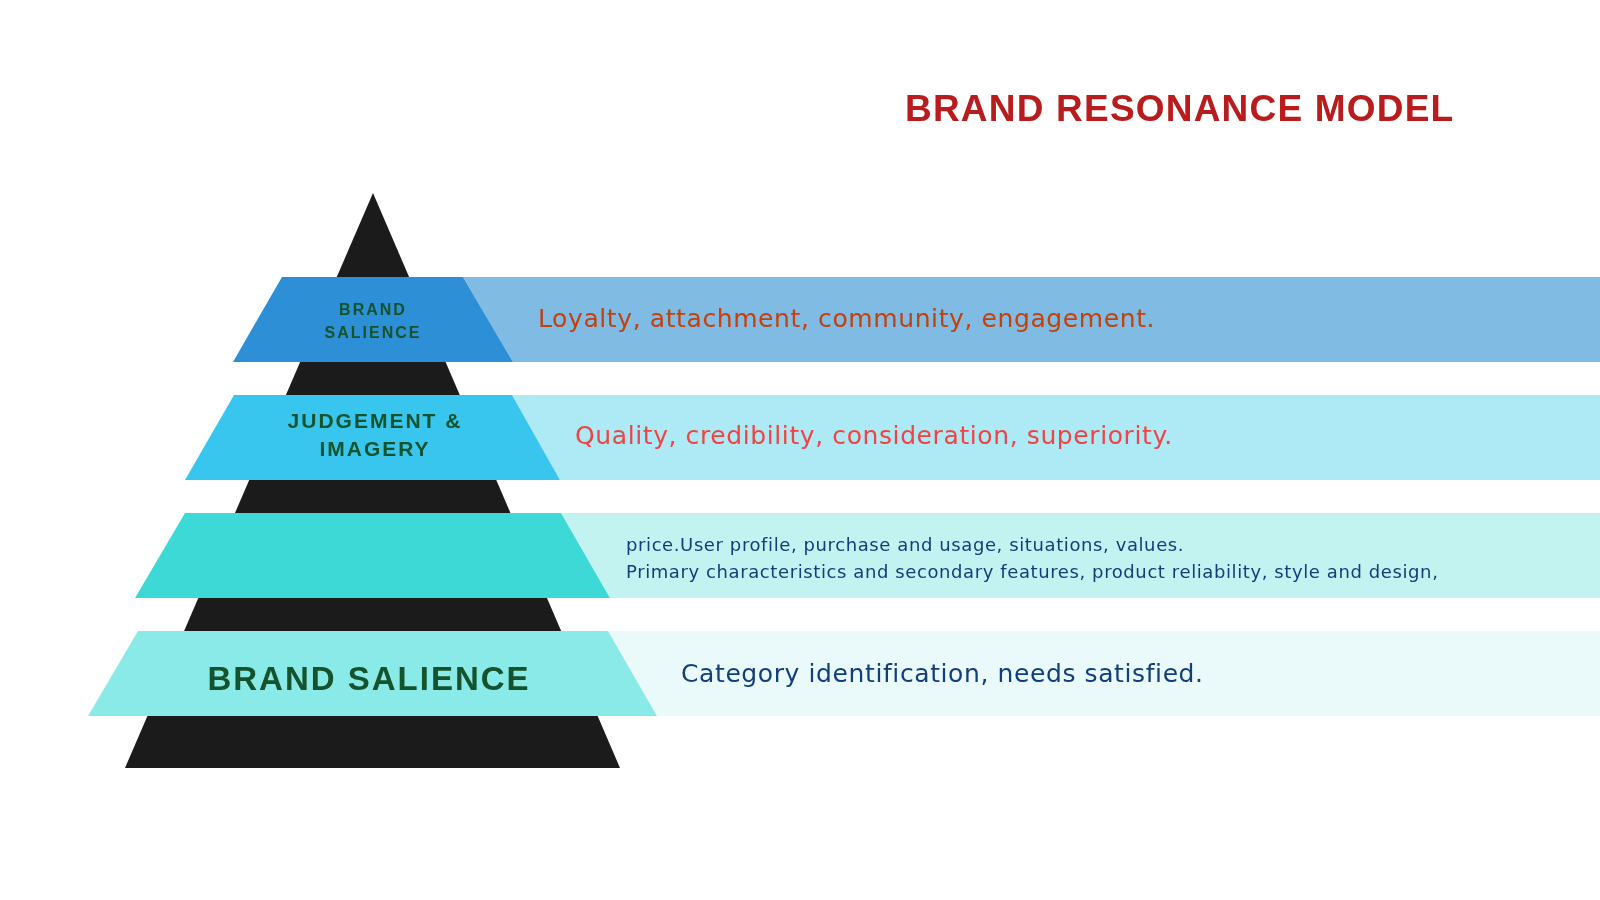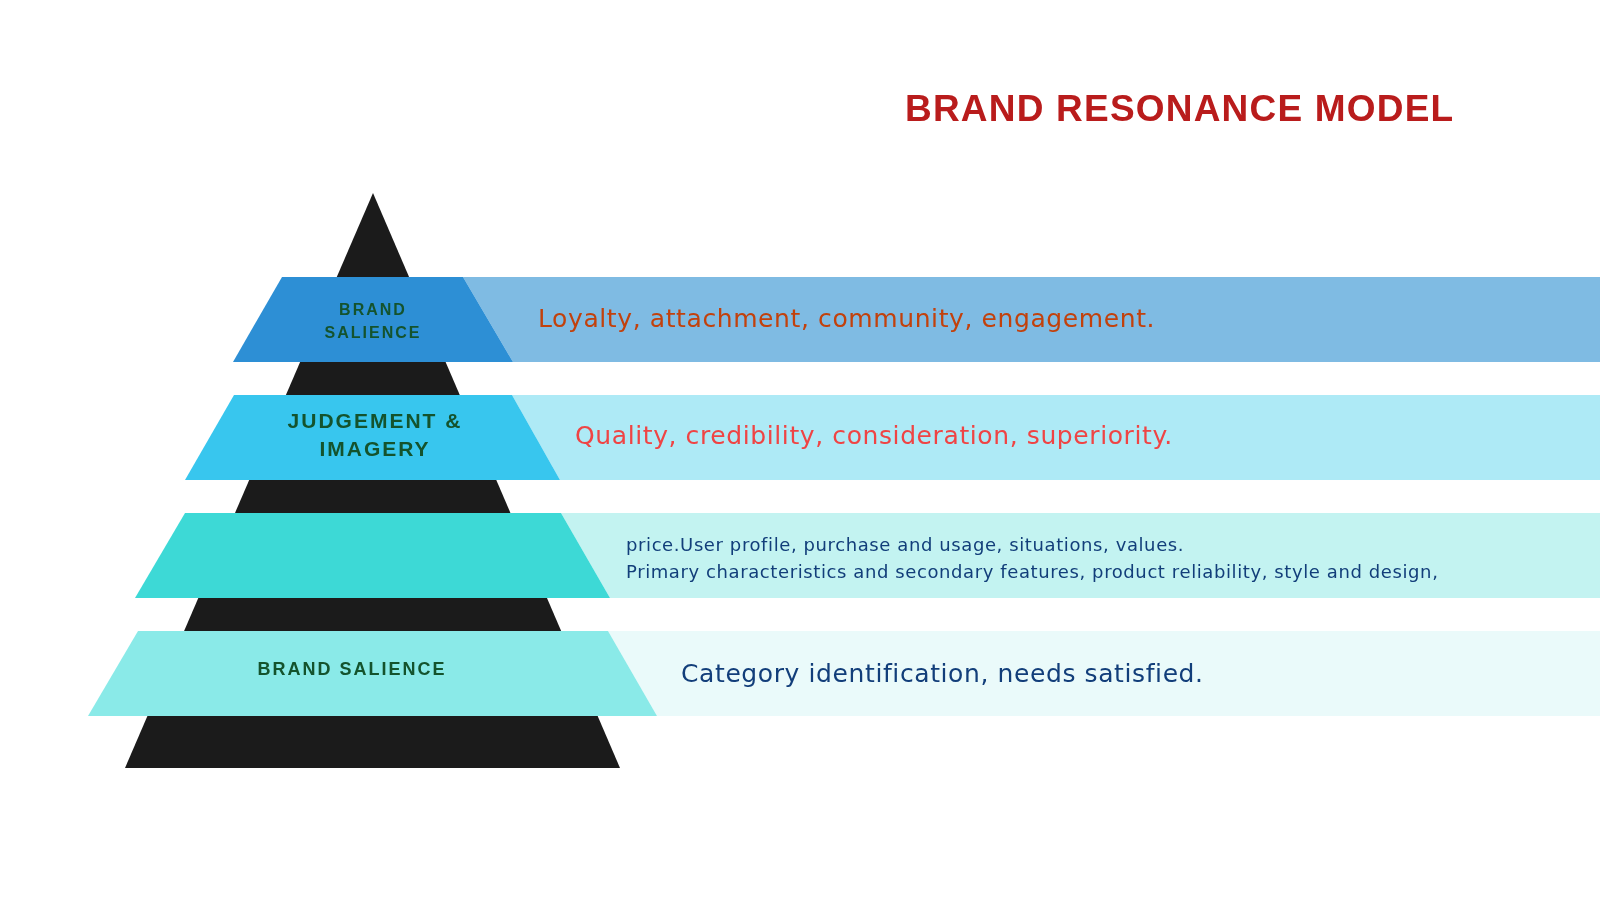--- a/index.html
+++ b/index.html
@@ -58,20 +58,20 @@
       </div>
       <div class="desc" style="left: 575px; top: 421px; font-size: 25px; color: #ef4444; line-height: 1.2;">
         <div>Quality, credibility, consideration, superiority.</div>
       </div>
       <div class="label" style="left: 373px; top: 525px; font-size: 21px;">
       </div>
       <div class="desc" style="left: 626px; top: 531px; font-size: 18px; color: rgb(18, 62, 122); line-height: 1.5;">
         <div>price.User profile, purchase and usage, situations, values.</div>
         <div>Primary characteristics and secondary features, product reliability, style and design,</div>
       </div>
-      <div class="label" style="left: 352px; top: 657px; font-size: 18px;">
+      <div class="label" style="left: 369px; top: 657px; font-size: 33px;">
         <div>BRAND SALIENCE</div>
       </div>
       <div class="desc" style="left: 681px; top: 659px; font-size: 25px; color: rgb(18, 62, 122); line-height: 1.2;">
         <div>Category identification, needs satisfied.</div>
       </div>
     </div>
 </div>
 
 </body></html>

